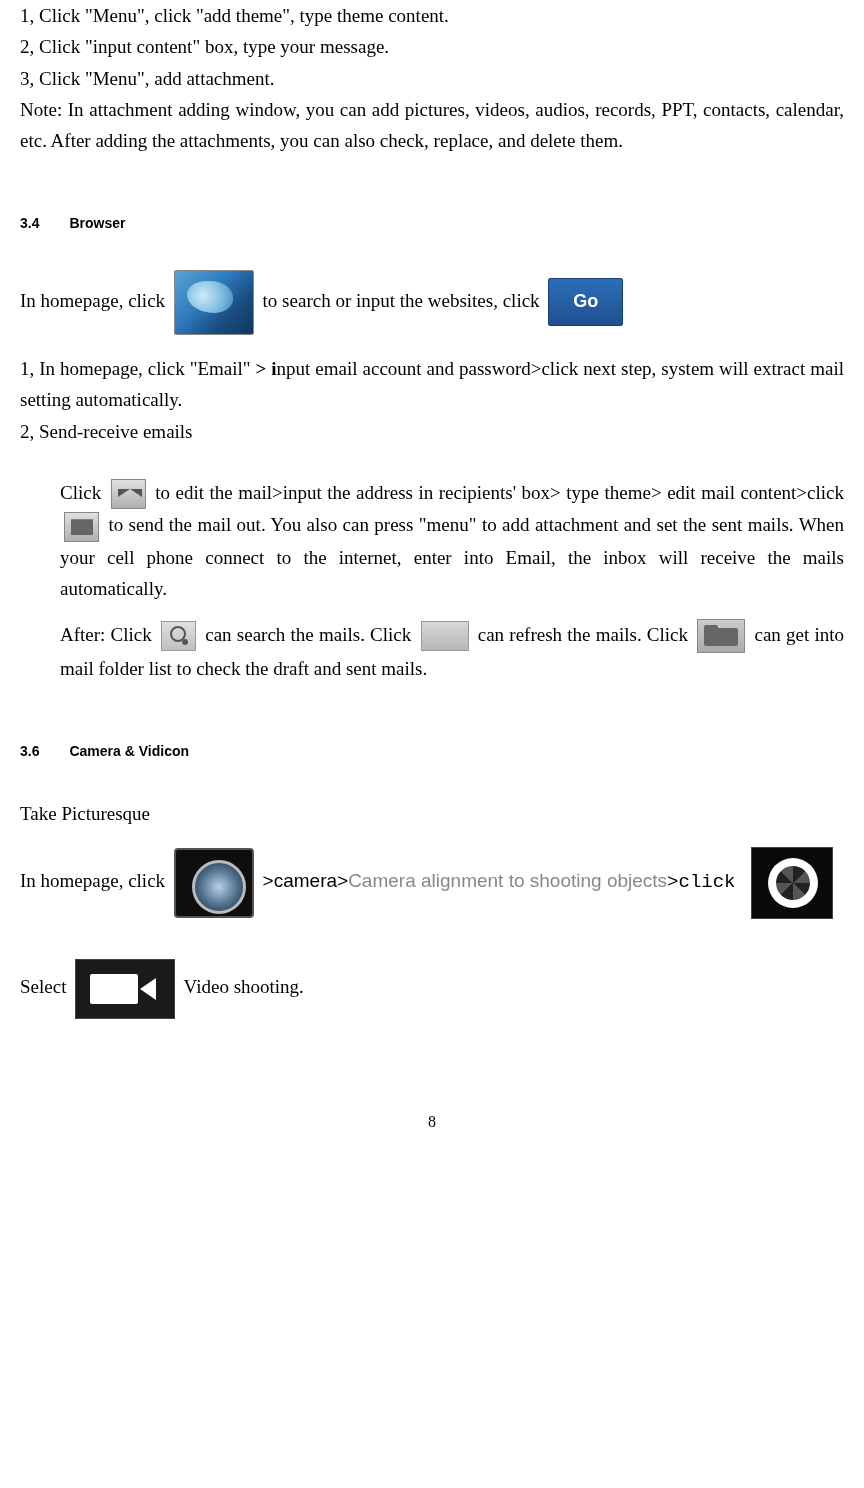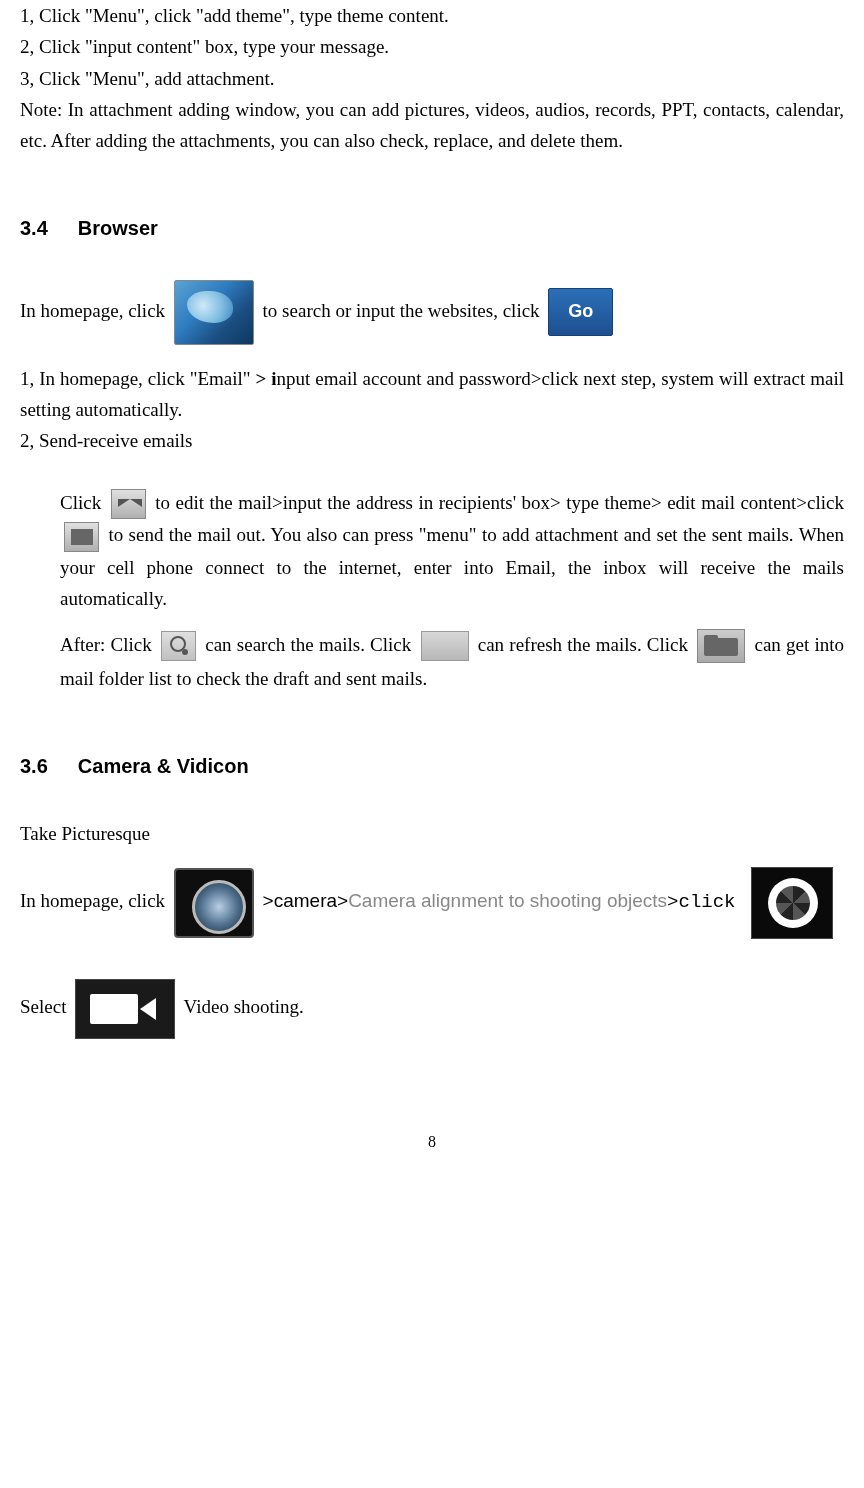--- a/index.html
+++ b/index.html
@@ -11,21 +11,21 @@
   font-size: 19px;
   line-height: 1.65;
   color: #000;
   padding: 0 20px;
 }
 .page { width: 100%; }
 .para { margin: 0; }
 .heading {
   font-family: Arial, sans-serif;
   font-weight: bold;
-  font-size: 20px;
+  font-size: 14px;
   margin: 55px 0 35px 0;
 }
 .heading .num { margin-right: 30px; }
 .icon-box {
   display: inline-block;
   vertical-align: middle;
   margin: 0 4px;
 }
 .browser-icon {
   width: 80px; height: 65px;
@@ -34,21 +34,21 @@
   position: relative;
   border-radius: 2px;
 }
 .browser-icon::after {
   content: ""; position: absolute;
   top: 10px; left: 12px; width: 46px; height: 32px;
   background: radial-gradient(circle at 35% 45%,#cfe9f9 0%,#7fbde0 55%,#3b84c4 100%);
   border-radius: 50% 60% 50% 70%;
 }
 .go-btn {
-  width: 65px; height: 48px;
+  width: 75px; height: 48px;
   background: linear-gradient(#2b6fb8,#1f4f8f);
   border: 1px solid #163f73;
   color: #fff;
   font-family: Arial,sans-serif;
   font-size: 18px;
   font-weight: bold;
   text-align: center;
   line-height: 44px;
   border-radius: 2px;
 }

